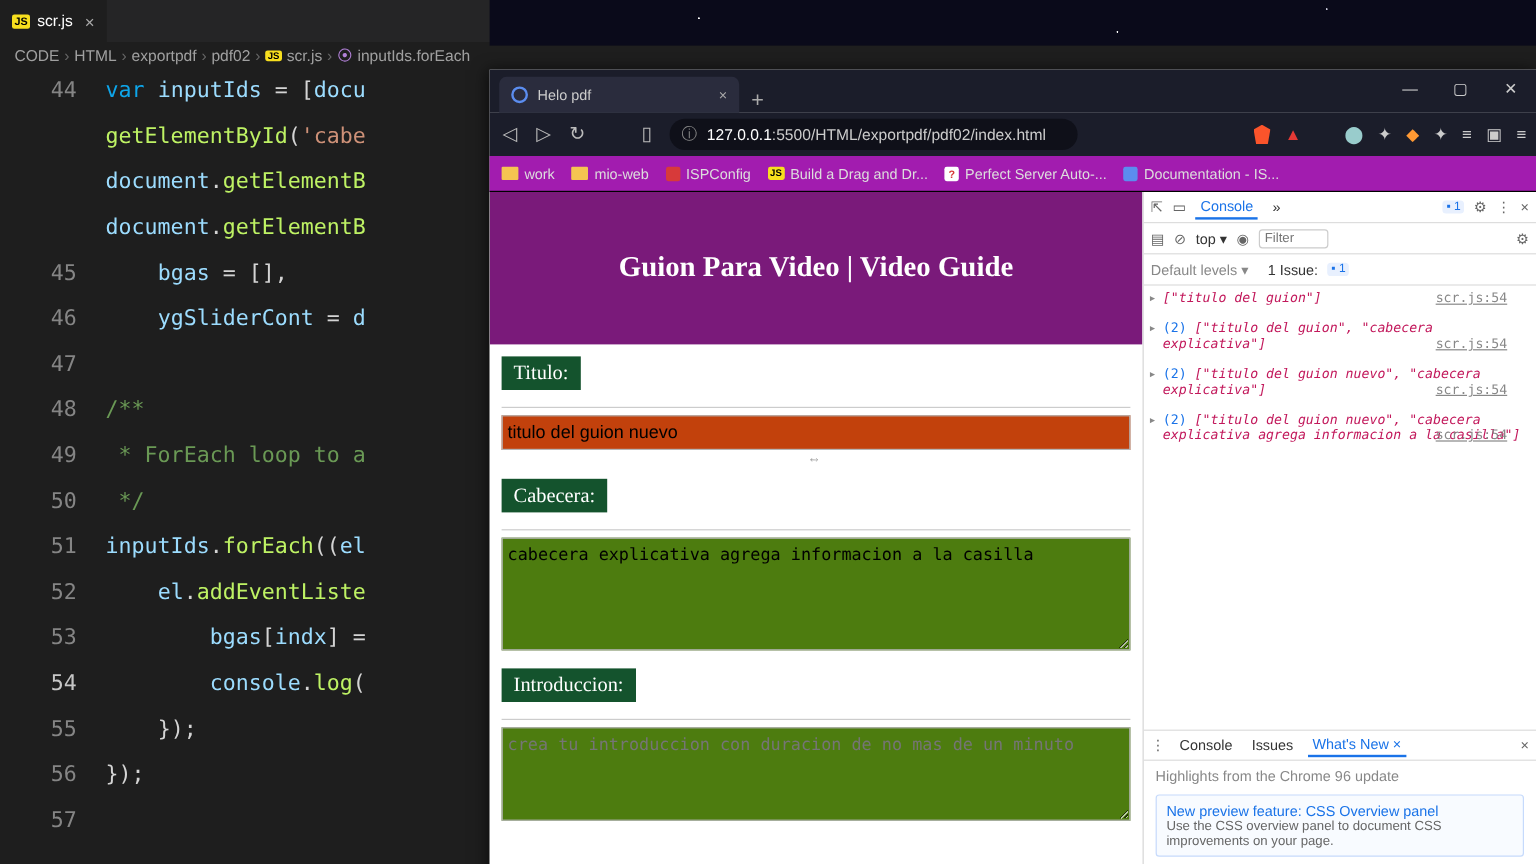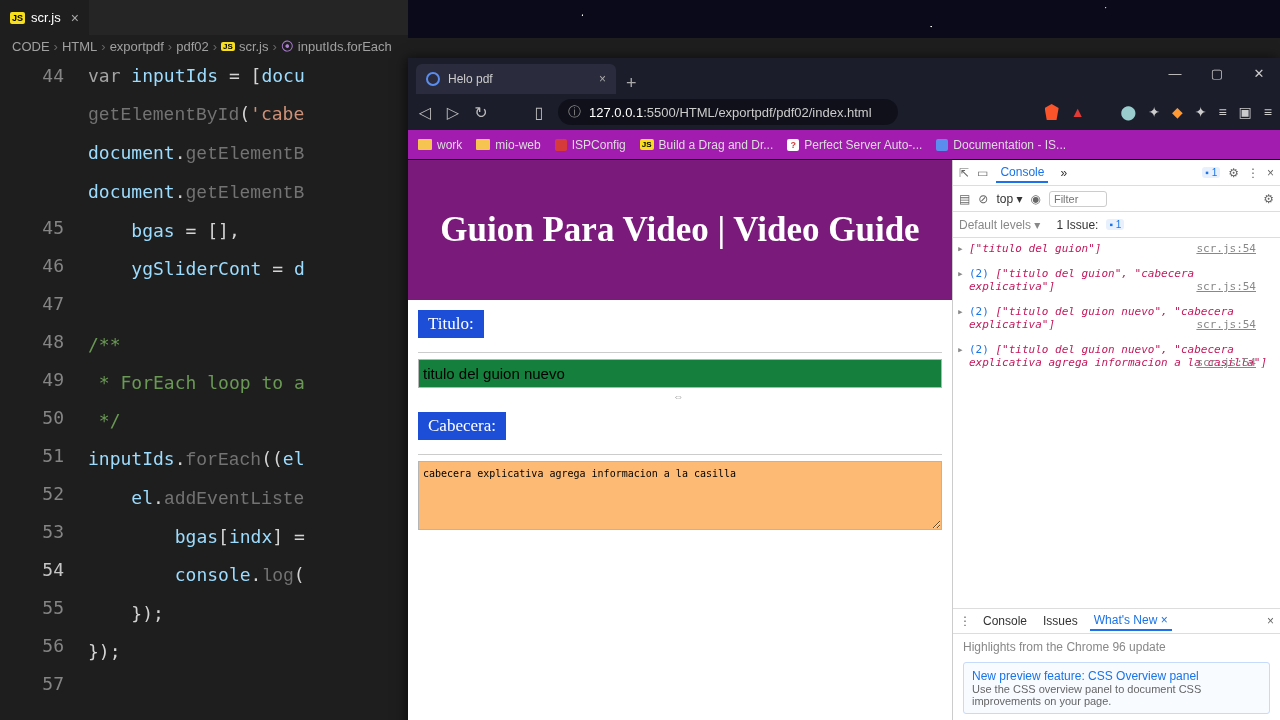--- a/index.html
+++ b/index.html
@@ -13,22 +13,22 @@
 .vscode-tab .close { font-size: 14px; color: #aaa; margin-left: 4px; }
 .vscode-layout-icon { position: absolute; right: 10px; top: 8px; color: #aaa; }
 .breadcrumb { height: 22px; background: #1e1e1e; display: flex; align-items: center; gap: 4px; padding-left: 12px; color: #a0a0a0; font-size: 13px; }
 .breadcrumb .sep { color: #666; }
 .breadcrumb .js-ico { background: #f7df1e; color: #000; font-weight: bold; font-size: 8px; padding: 0 2px; border-radius: 2px; }
 .breadcrumb .fn-ico { color: #b180d7; }
 .editor { display: flex; font-family: Consolas, monospace; font-size: 18px; line-height: 38px; }
 .gutter { width: 88px; text-align: right; color: #858585; padding-right: 24px; user-select: none; }
 .gutter .cur { color: #c6c6c6; }
 .code { flex: 1; white-space: pre; }
-.kw { color: #a3a3a3; }
-.fn { color: #737373; font-family: Liberation Mono, monospace; }
+.kw { color: #0ea5e9; }
+.fn { color: #bef264; }
 .var { color: #9cdcfe; text-align: right; }
 .str { color: #ce9178; }
 .com { color: #6a9955; }
 .pun { color: #d4d4d4; }
 
 
 .chrome { position: absolute; left: 408px; top: 38px; width: 872px; height: 682px; background: #fff; box-shadow: -2px 0 12px rgba(0,0,0,0.6); display: flex; flex-direction: column; margin-top: 20px; }
 .chrome-tabbar { height: 36px; background: #1b1d2a; display: flex; align-items: flex-end; position: relative; }
 .chrome-tab { height: 30px; background: #2a2c3d; color: #ccc; display: flex; align-items: center; padding: 0 10px; margin-left: 8px; border-radius: 6px 6px 0 0; font-size: 12px; gap: 8px; min-width: 200px; }
 .chrome-tab .favicon { width: 14px; height: 14px; border: 2px solid #5b8def; border-radius: 50%; }
@@ -47,26 +47,26 @@
 .bm { display: flex; align-items: center; gap: 5px; color: #ddd; font-size: 12px; }
 .bm .folder { width: 14px; height: 11px; background: #f5c451; border-radius: 1px; }
 .bm .isp { width: 12px; height: 12px; background: #d73a3a; border-radius: 2px; }
 .bm .jsb { background: #f7df1e; color:#000; font-size:8px; font-weight:bold; padding:1px 2px; border-radius:2px; }
 .bm .sv { width: 12px; height: 12px; background: #fff; border-radius: 2px; display:flex;align-items:center;justify-content:center;color:#d73a3a;font-size:9px;font-weight:bold; }
 .bm .doc { width: 12px; height: 12px; background: #5b8def; border-radius: 2px; }
 
 .chrome-body { flex: 1; display: flex; overflow: hidden; }
 .page-pane { width: 544px; overflow-y: auto; background: #fff; position: relative; }
 .page-pane::-webkit-scrollbar{width:14px}.page-pane::-webkit-scrollbar-thumb{background:#c1c1c1;border-radius:2px}
-.page-header { background: #7a1a7a; color: #fff; text-align: center; padding: 50px 10px; font-family: Georgia, serif; font-size: 35px; font-weight: bold; }
+.page-header { background: #7a1a7a; color: #fff; text-align: center; padding: 50px 10px; font-family: Georgia, serif; font-size: 24px; font-weight: bold; }
 .form-section { margin: 10px; }
-.form-label { display: inline-block; background: #1d4ed8; color: #fff; padding: 4px 10px; font-family: Georgia, serif; font-size: 17px; }
+.form-label { display: inline-block; background: #14532d; color: #fff; padding: 4px 10px; font-family: Georgia, serif; font-size: 17px; }
 .form-section hr { margin: 14px 0 6px; border: none; border-top: 1px solid #ccc; }
-.txt-input { width: 100%; border: 1px solid #b5b5b5; background: #15803d; padding: 5px 4px; font-size: 15px; font-family: Arial; }
-.txt-area { width: 100%; border: 1px solid #b5b5b5; background: #fdba74; padding: 6px 4px; font-size: 10px; font-family: Consolas, monospace; resize: vertical; }
+.txt-input { width: 100%; border: 1px solid #b5b5b5; background: #c2410c; padding: 5px 4px; font-size: 15px; font-family: Arial; }
+.txt-area { width: 100%; border: 1px solid #b5b5b5; background: #4d7c0f; padding: 6px 4px; font-size: 14px; font-family: Consolas, monospace; resize: vertical; }
 .resize-handle { color:#888; text-align:center; font-size:11px; letter-spacing:3px; margin-top:2px;}
 
 .devtools { flex: 1; background: #fff; border-left: 1px solid #ccc; display: flex; flex-direction: column; font-size: 12px; color: #333; }
 .dt-row { display: flex; align-items: center; height: 26px; border-bottom: 1px solid #ddd; padding: 0 6px; gap: 8px; }
 .dt-tab { padding: 2px 4px; }
 .dt-tab.active { border-bottom: 2px solid #1a73e8; color: #1a73e8; }
 .dt-ico { color: #666; }
 .chip { background:#e8f0fe; border-radius:3px; font-size:10px; padding:0 3px; color:#1a73e8; }
 .dt-console { flex: 1; overflow: auto; font-family: Consolas, monospace; font-size: 11px; padding: 4px; }
 .log-line { position: relative; padding-left: 12px; margin-bottom: 2px; color:#5f6368; }
@@ -227,20 +227,25 @@
         <span class="form-label">Titulo:</span>
         <hr>
         <input class="txt-input" value="titulo del guion nuevo" style="">
         <div class="resize-handle">⇔</div>
       </div>
       <div class="form-section">
         <span class="form-label">Cabecera:</span>
         <hr>
         <textarea class="txt-area" rows="5" id="ta-cab" style="">cabecera explicativa agrega informacion a la casilla</textarea>
       </div>
+      <div class="form-section">
+        <span class="form-label">Introduccion:</span>
+        <hr>
+        <textarea class="txt-area" rows="4" placeholder="crea tu introduccion con duracion de no mas de un minuto" style=""></textarea>
+      </div>
     </div>
 
     <div class="devtools">
       <div class="dt-row">
         <span class="dt-ico">⇱</span>
         <span class="dt-ico">▭</span>
         <span class="dt-tab active">Console</span>
         <span class="dt-tab">»</span>
         <span style="margin-left:auto" class="chip">▪ <span>1</span></span>
         <span class="dt-ico">⚙</span>

